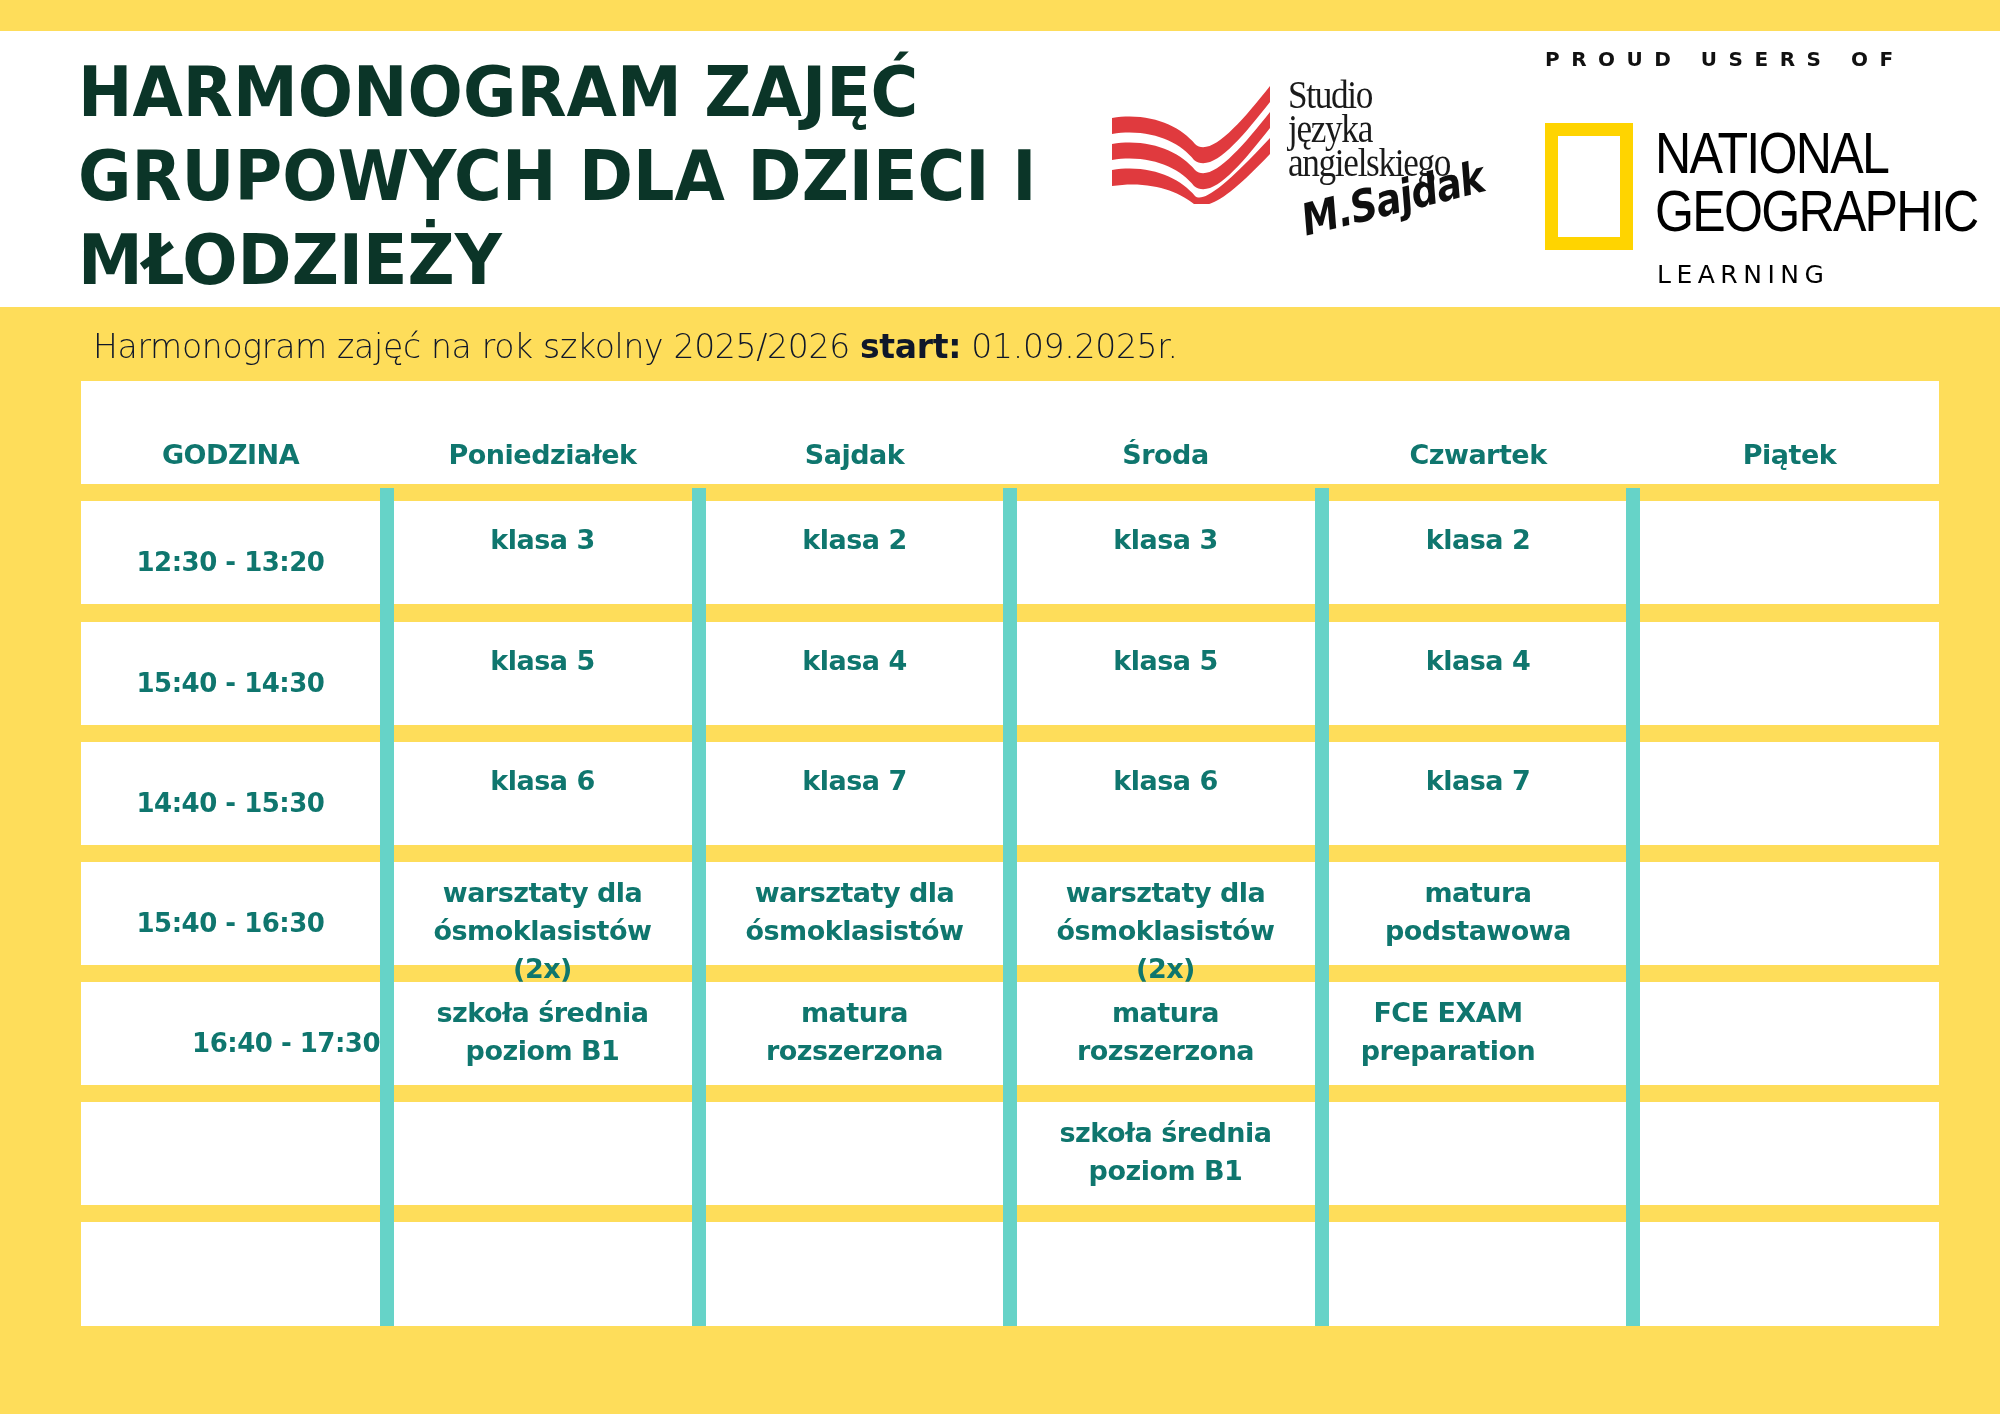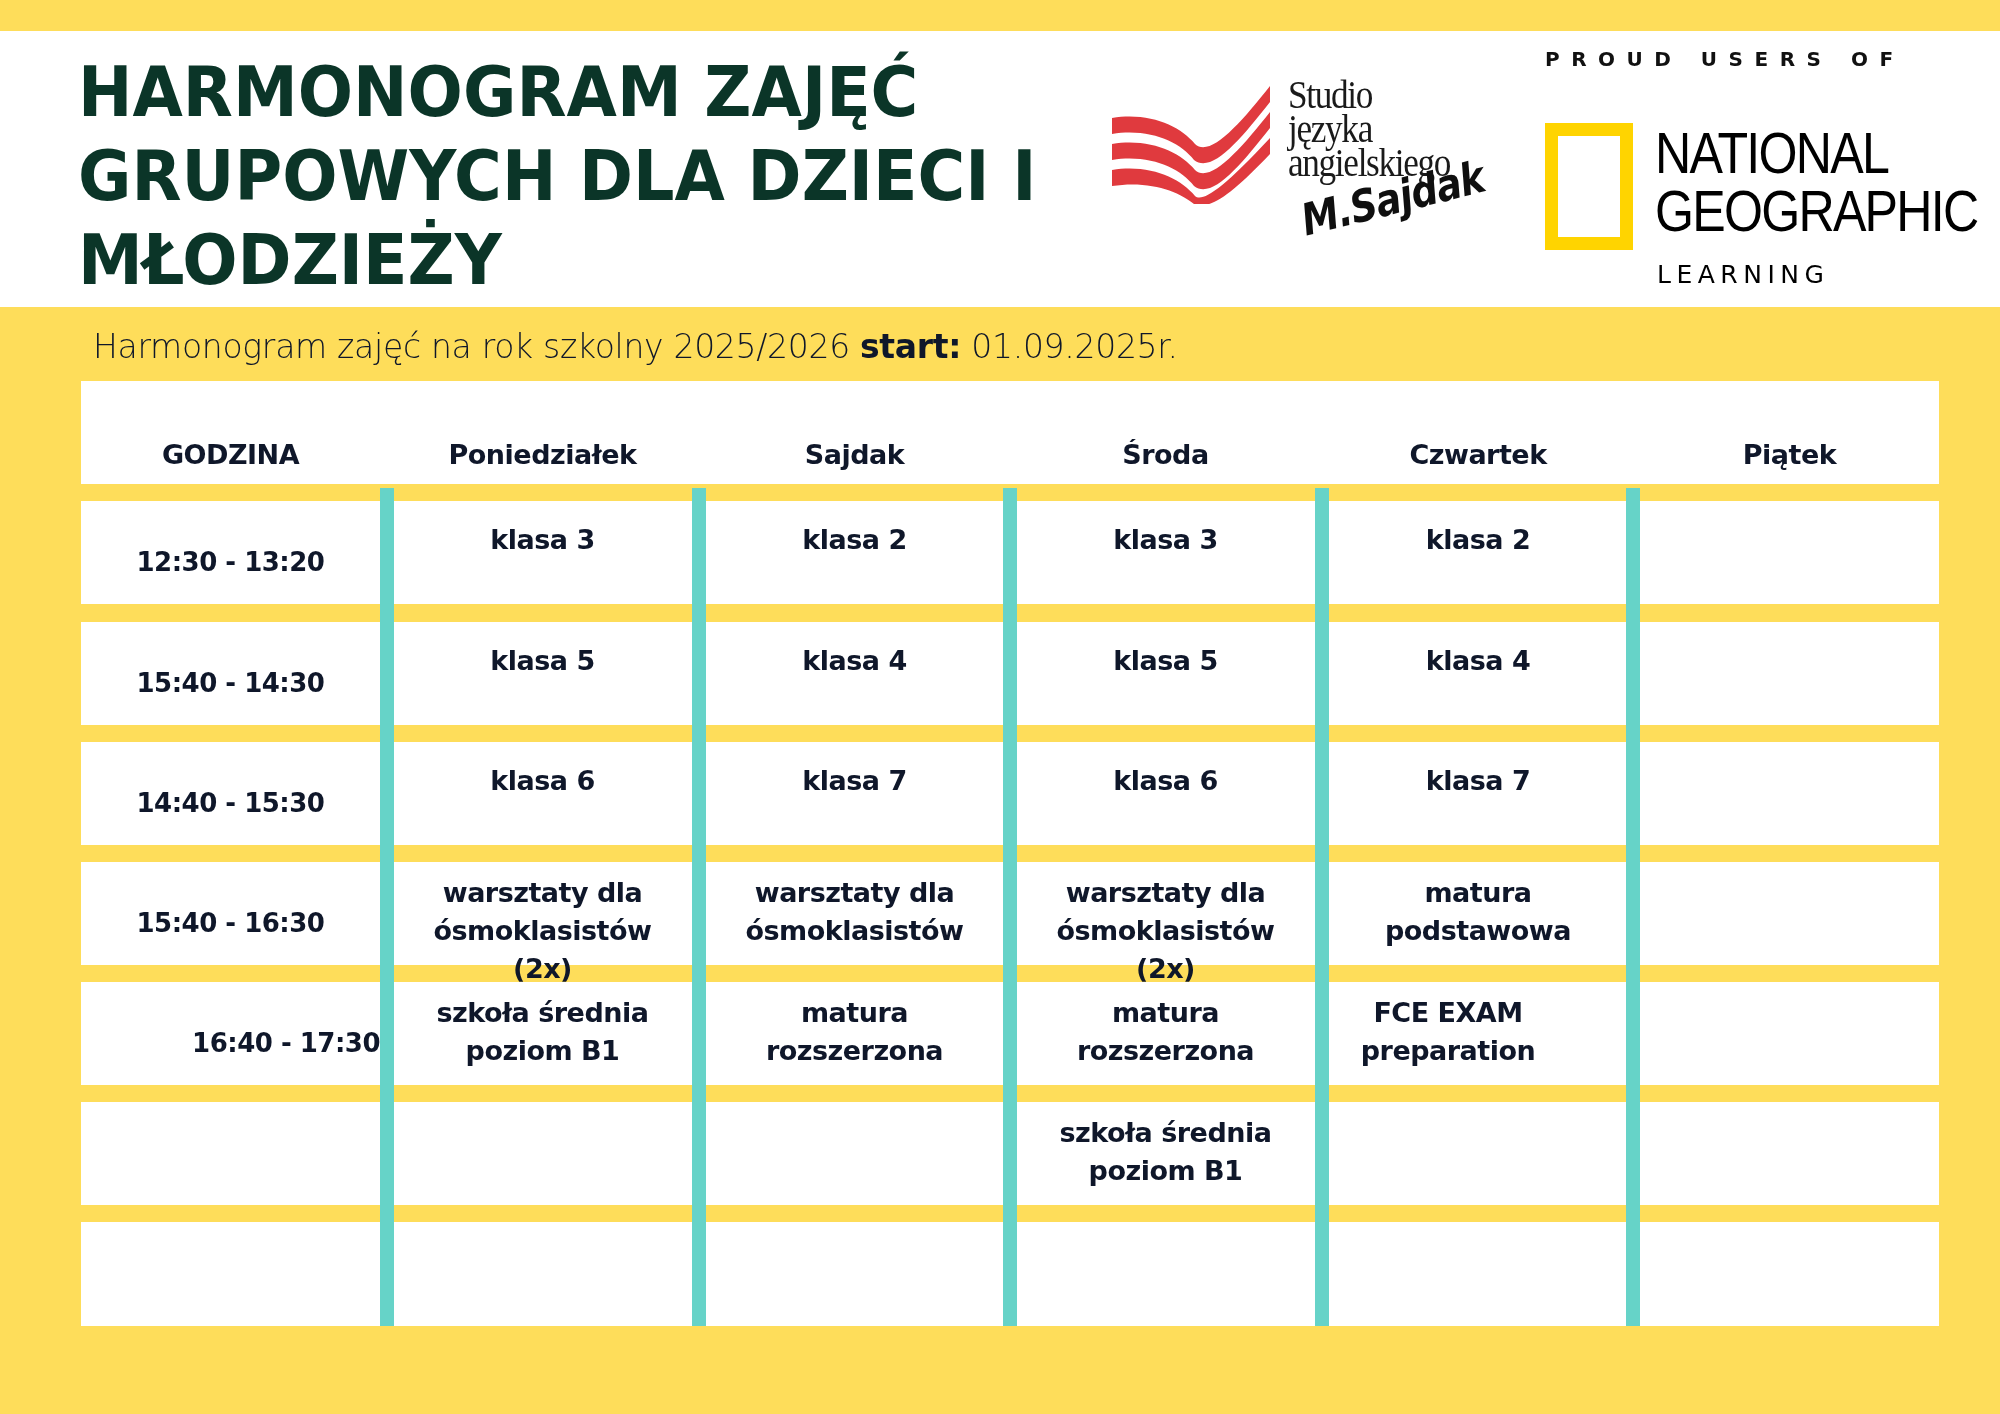--- a/index.html
+++ b/index.html
@@ -71,21 +71,21 @@
   
   .table { position: absolute; left: 0; top: 0; width: 2000px; height: 1414px; pointer-events: none; }
   .row-bg {
     position: absolute; left: 81px; width: 1858px; background: #fff; pointer-events: auto;
   }
   .vbar {
     position: absolute; top: 488px; height: 838px; width: 14px; background: #66D3C8;
   }
   .cell {
     position: absolute; box-sizing: border-box; text-align: center;
-    color: #0f172a; font-family: "DejaVu Sans", sans-serif; font-weight: 700;
+    color: #0f766e; font-family: "DejaVu Sans", sans-serif; font-weight: 700;
     font-size: 27px; line-height: 38px; pointer-events: auto;
     letter-spacing: -0.5px;
   }
   .cell .l { display: block; white-space: nowrap; }
   .hdr { font-size: 27px; line-height: 36px; }
   .time { font-size: 26px; }
 </style>
 </head>
 <body>
 

